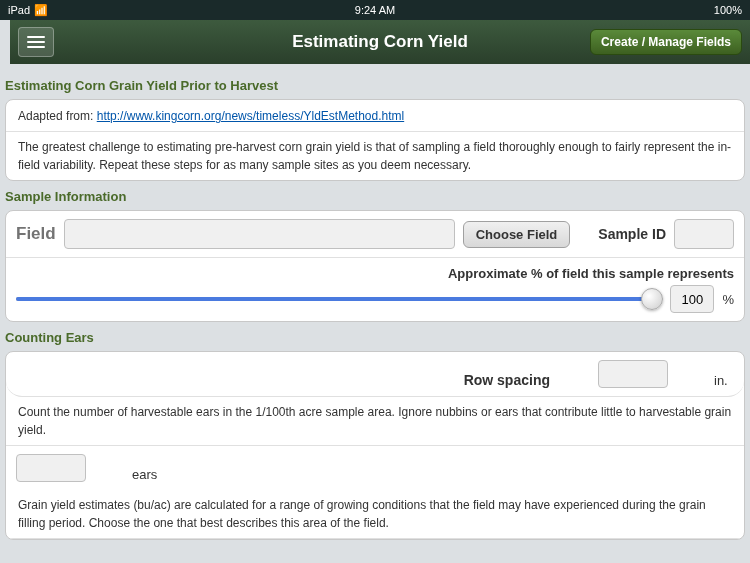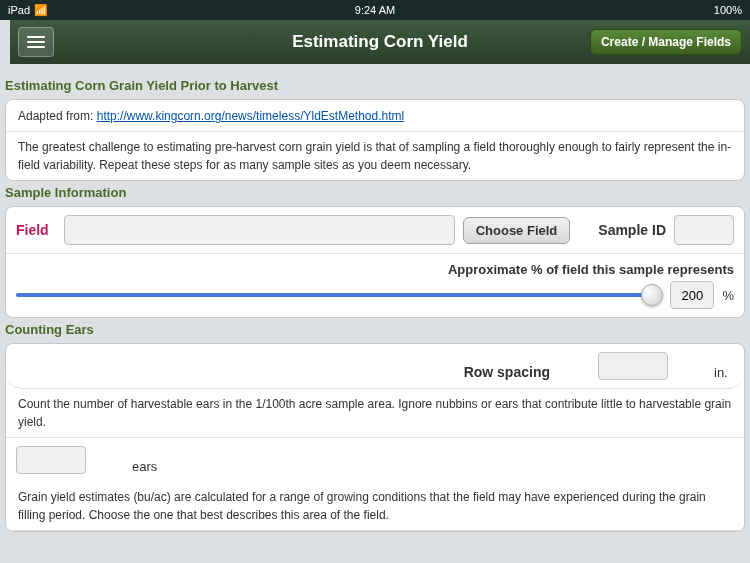--- a/index.html
+++ b/index.html
@@ -95,20 +95,21 @@
       font-weight: 600;
       margin-bottom: 6px;
       margin-top: 4px;
     }
 
     
     .card {
       background: #fff;
       border: 1px solid #c8c8c8;
       border-radius: 8px;
+      margin-bottom: 8px;
       overflow: hidden;
     }
     .card-inner {
       padding: 8px 12px;
     }
 
     
     .link-text {
       color: #0055aa;
       text-decoration: underline;
@@ -129,23 +130,23 @@
 
     
     .field-row {
       display: flex;
       align-items: center;
       padding: 8px 10px;
       border-bottom: 1px solid #e0e0e0;
       gap: 8px;
     }
     .field-label {
-      font-size: 14px;
-      font-weight: 600;
-      color: #be185d;
+      font-size: 17px;
+      font-weight: 600;
+      color: #737373;
       min-width: 40px;
     }
     .field-input {
       flex: 1;
       height: 30px;
       border: 1px solid #c0c0c0;
       border-radius: 4px;
       background: #f0f0f0;
       padding: 0 6px;
       font-size: 13px;
@@ -334,21 +335,21 @@
       <div class="slider-label-row">
         <span class="slider-label">Approximate % of field this sample represents</span>
       </div>
       <div class="slider-track-row">
         <div class="slider-track-container">
           <div class="slider-track">
             <div class="slider-fill"></div>
             <div class="slider-thumb"></div>
           </div>
         </div>
-        <div class="slider-value-box">200</div>
+        <div class="slider-value-box">100</div>
         <span class="slider-unit">%</span>
       </div>
     </div>
   </div>
 
   <div class="section-header">Counting Ears</div>
   <div class="card">
 
     <div class="row-line">
       <span class="row-right-label">Row spacing</span>

